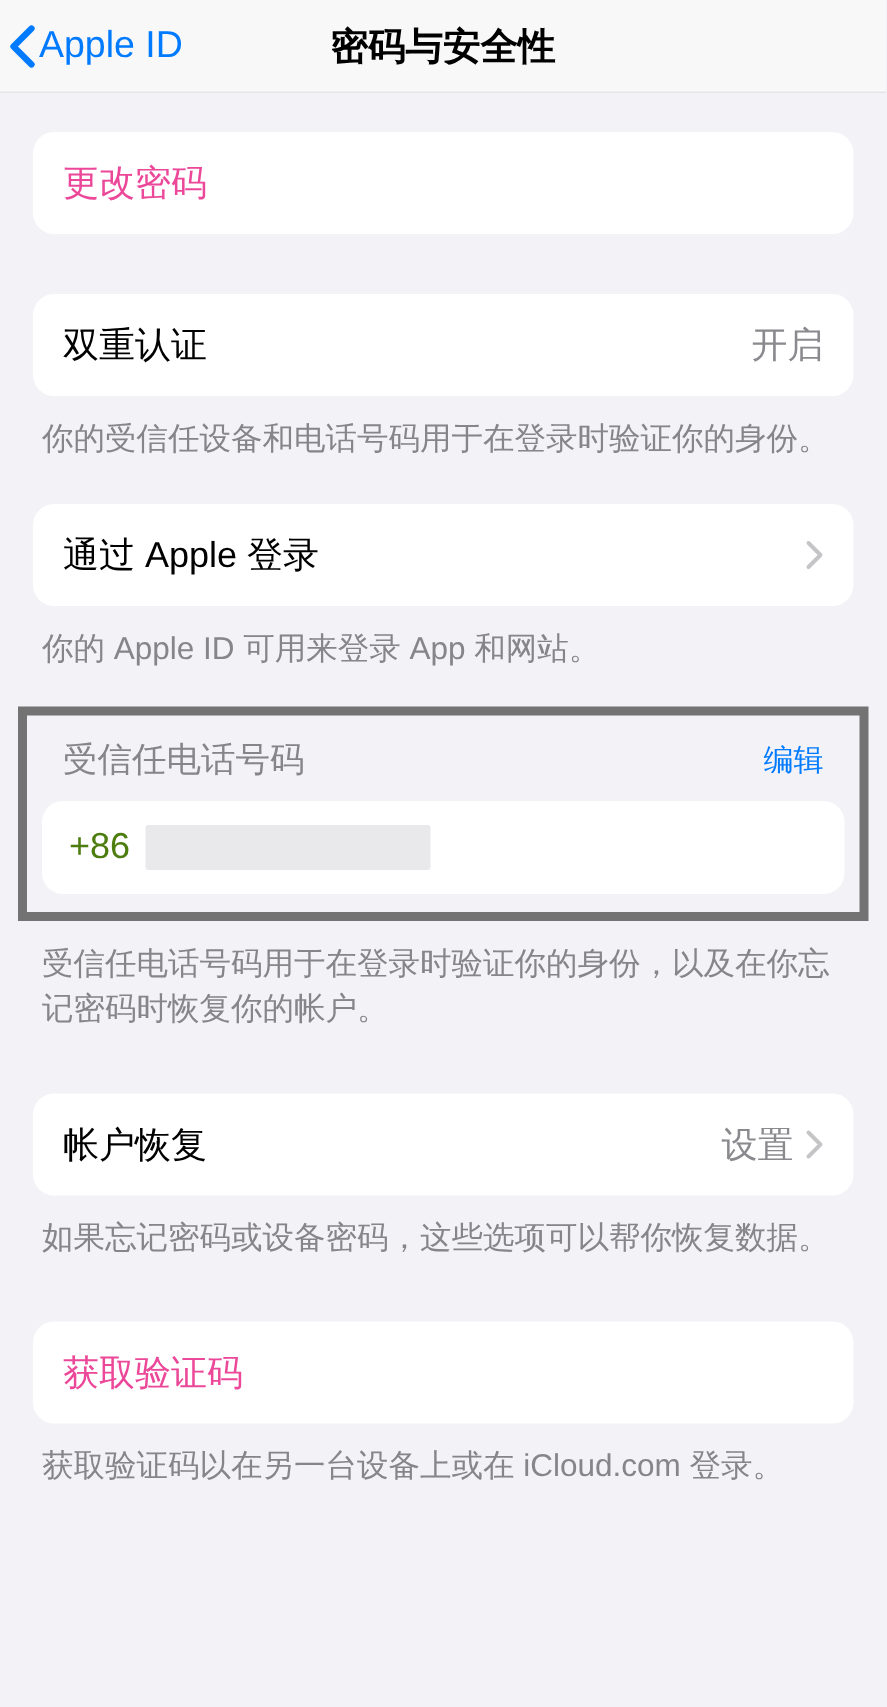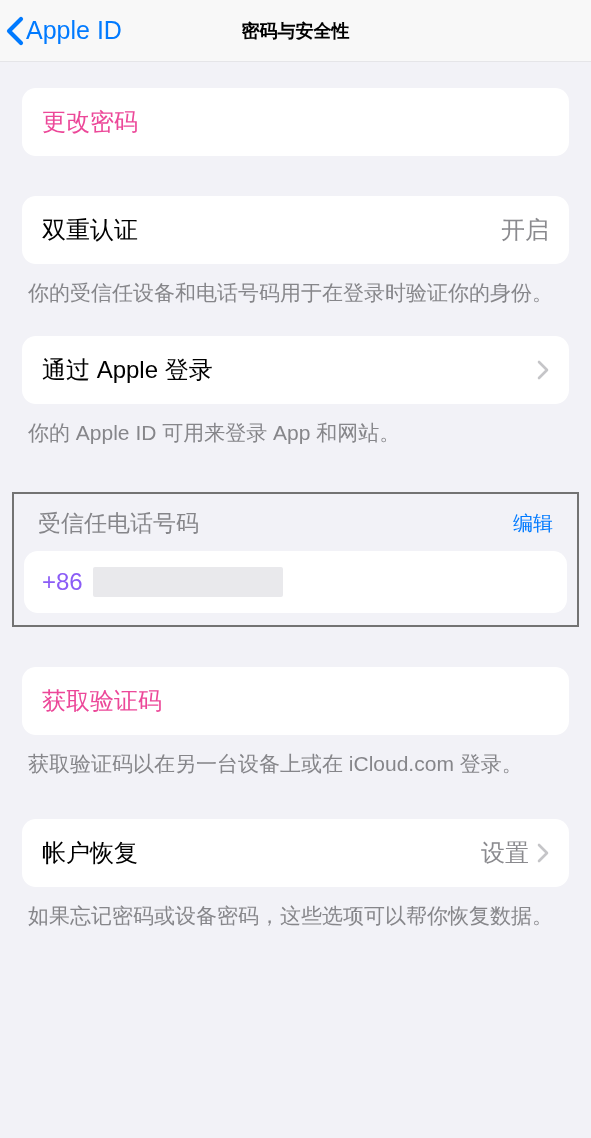--- a/index.html
+++ b/index.html
@@ -26,21 +26,21 @@
       color: #007aff;
       font-size: 25px;
       cursor: pointer;
       z-index: 1;
     }
     .nav-back svg { display: block; }
     .nav-title {
       position: absolute;
       left: 0; right: 0;
       text-align: center;
-      font-size: 18px;
+      font-size: 25px;
       font-weight: 600;
       color: #000;
       pointer-events: none;
     }
 
     .page { padding: 0 0 40px 0; }
 
     .group { margin-top: 28px; }
     .group.first { margin-top: 26px; }
 
@@ -94,34 +94,34 @@
     .section-header .section-title {
       color: #86868a;
     }
     .section-header .section-action {
       color: #007aff;
       font-size: 20px;
       cursor: pointer;
     }
 
     .highlight-box {
-      border: 2px solid #737373;
-      margin: 43px 12px 0 12px;
+      border: 6px solid #737373;
+      margin: 22px 12px 0 12px;
       padding: 6px 8px 12px 8px;
     }
     .highlight-box .card { margin: 0 2px; }
 
     .phone-row {
       display: flex;
       align-items: center;
       padding: 16px 18px;
       font-size: 24px;
       gap: 10px;
     }
-    .phone-country { color: #8b5cf6; }
+    .phone-country { color: #4d7c0f; }
     .phone-blur {
       display: inline-block;
       width: 190px;
       height: 30px;
       background: #e9e9ec;
       border-radius: 2px;
     }
 
     .group.trusted-footer { margin-top: 14px; }
 
@@ -186,40 +186,43 @@
       <span class="section-action">编辑</span>
     </div>
     <div class="card">
       <div class="phone-row">
         <span class="phone-country">+86</span>
         <span class="phone-blur"></span>
       </div>
     </div>
   </div>
 
-
-  <div class="group spacing-lg">
-    <div class="card">
-      <div class="row link">
-        <span class="label">获取验证码</span>
-      </div>
-    </div>
-    <div class="footer-text">获取验证码以在另一台设备上或在 iCloud.com 登录。</div>
+  <div class="group trusted-footer">
+    <div class="footer-text">受信任电话号码用于在登录时验证你的身份，以及在你忘记密码时恢复你的帐户。</div>
   </div>
 
   <div class="group spacing-lg">
     <div class="card">
       <div class="row">
         <span class="label">帐户恢复</span>
         <span class="tail">
           <span class="value">设置</span>
           <span class="chevron">
             <svg width="12" height="20" viewBox="0 0 12 20" fill="none">
               <path d="M2 2 L10 10 L2 18" stroke="#c5c5c8" stroke-width="2.6" stroke-linecap="round" stroke-linejoin="round"></path>
             </svg>
           </span>
         </span>
       </div>
     </div>
     <div class="footer-text">如果忘记密码或设备密码，这些选项可以帮你恢复数据。</div>
   </div>
 
+  <div class="group spacing-lg">
+    <div class="card">
+      <div class="row link">
+        <span class="label">获取验证码</span>
+      </div>
+    </div>
+    <div class="footer-text">获取验证码以在另一台设备上或在 iCloud.com 登录。</div>
+  </div>
+
 </div>
 
 </body></html>

